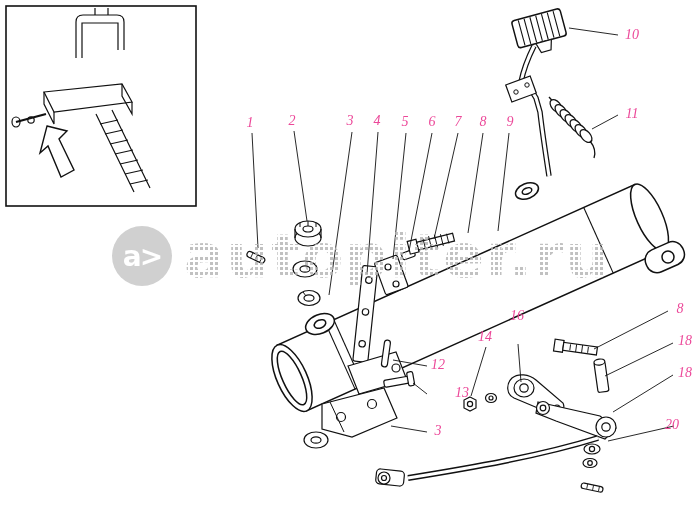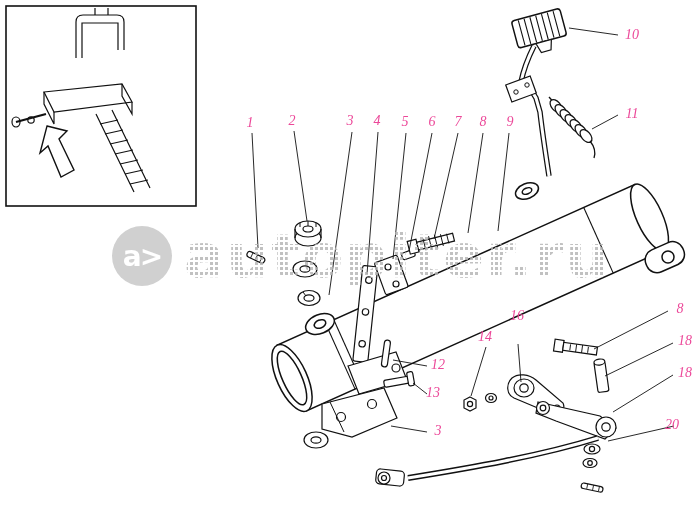--- a/index.html
+++ b/index.html
@@ -271,21 +271,21 @@
   <span class="callout" style="left:350px;top:121px">3</span>
   <span class="callout" style="left:377px;top:121px">4</span>
   <span class="callout" style="left:405px;top:122px">5</span>
   <span class="callout" style="left:432px;top:122px">6</span>
   <span class="callout" style="left:458px;top:122px">7</span>
   <span class="callout" style="left:483px;top:122px">8</span>
   <span class="callout" style="left:510px;top:122px">9</span>
   <span class="callout" style="left:632px;top:35px">10</span>
   <span class="callout" style="left:632px;top:114px">11</span>
   <span class="callout" style="left:438px;top:365px">12</span>
-  <span class="callout" style="left:433px;top:393px">13</span>
+  <span class="callout" style="left:462px;top:393px">13</span>
   <span class="callout" style="left:438px;top:431px">3</span>
   <span class="callout" style="left:485px;top:337px">14</span>
   <span class="callout" style="left:517px;top:316px">16</span>
   <span class="callout" style="left:680px;top:309px">8</span>
   <span class="callout" style="left:685px;top:341px">18</span>
   <span class="callout" style="left:685px;top:373px">18</span>
   <span class="callout" style="left:672px;top:425px">20</span>
 
 </div>
 

